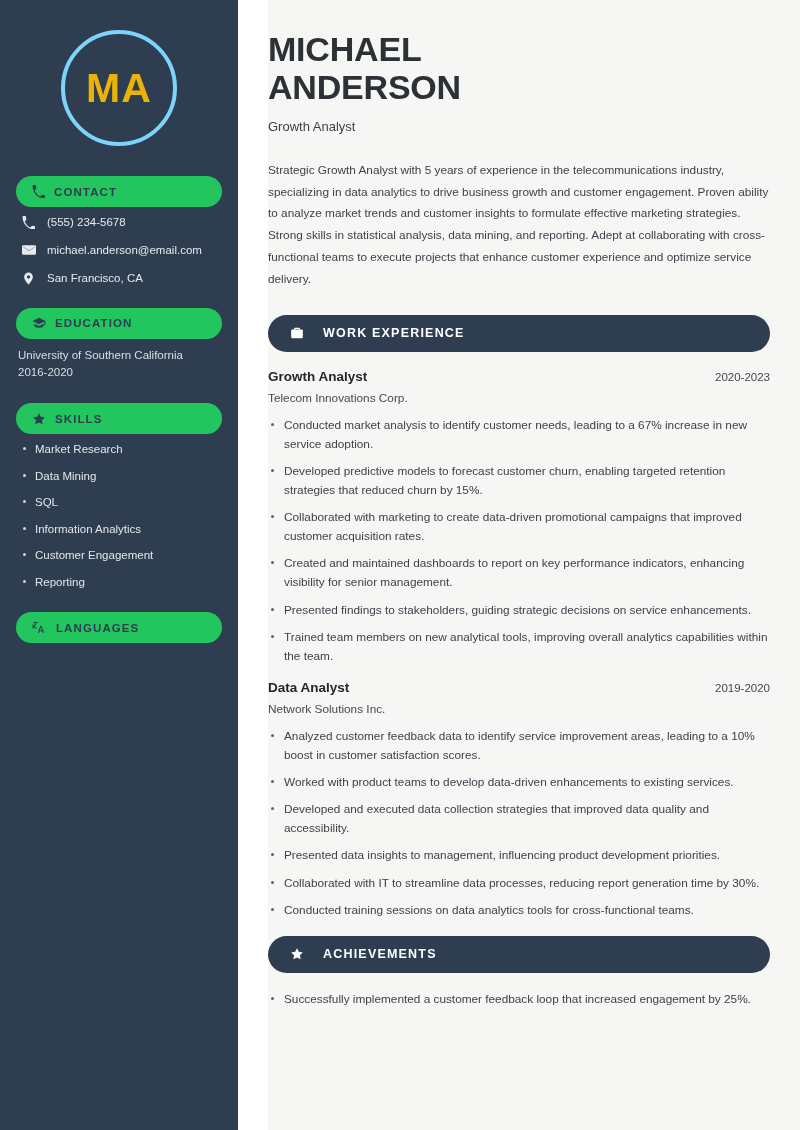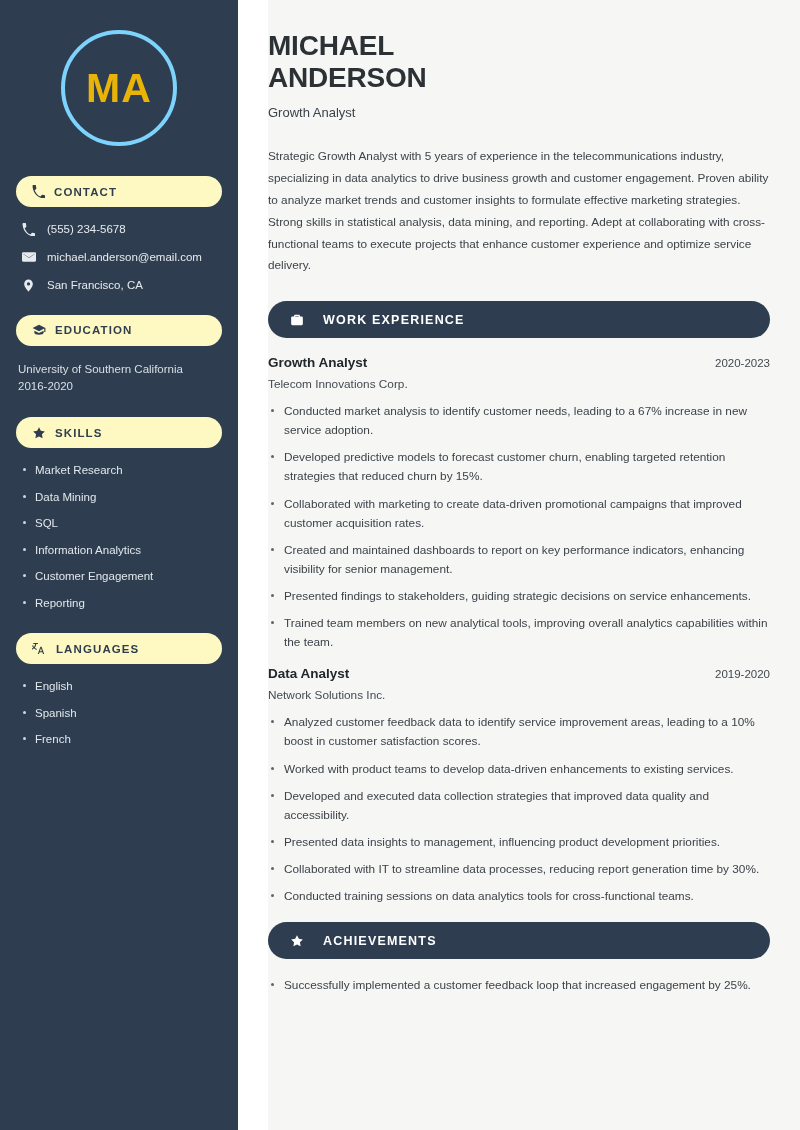--- a/index.html
+++ b/index.html
@@ -48,28 +48,28 @@
     display: flex;
     align-items: center;
     justify-content: center;
     font-size: 41px;
     font-weight: 700;
     letter-spacing: 1px;
     color: #eab308;
   }
 
   .pill {
-    background: #fef9c3;
+    background: #22c55e;
     border-radius: 20px;
     height: 31px;
     display: flex;
     align-items: center;
     gap: 9px;
     padding: 0 16px;
-    margin-bottom: 15px;
+    margin-bottom: 8px;
   }
   .pill-label {
     font-size: 11.5px;
     font-weight: 700;
     letter-spacing: 1.1px;
     color: #2e3e50;
     text-transform: uppercase;
   }
   .pill .icn { display: flex; align-items: center; }
   .pill .icn svg { display: block; }
@@ -140,21 +140,21 @@
   }
 
   .main {
     flex: 1;
     background: #f6f6f5;
     padding: 30px 30px 0 0;
     overflow: hidden;
   }
 
   .name {
-    font-size: 28px;
+    font-size: 34px;
     font-weight: 700;
     line-height: 1.13;
     color: #2c3136;
     letter-spacing: -0.2px;
     text-transform: uppercase;
   }
   .job-title-top {
     font-size: 13px;
     color: #3b4249;
     margin-top: 12px;
@@ -315,25 +315,20 @@
 
     <div class="side-block">
       <div class="pill">
         <span class="icn">
           <svg width="15" height="15" viewBox="0 0 24 24" fill="#2e3e50">
             <path d="M2 3h7.5v1.7H6.8c-.2 2.4-1 4.4-2.2 5.9 .9.9 2 1.6 3.2 2.1l-.7 1.6c-1.5-.6-2.8-1.5-3.9-2.6-1 1-2.2 1.8-3.6 2.4l-.7-1.6c1.2-.5 2.3-1.2 3.1-2 -.8-1-1.4-2.2-1.8-3.5l1.6-.4c.3 1 .8 2 1.4 2.8 .9-1.2 1.5-2.8 1.7-4.7H2V3zm11.4 6.2h1.9l4.2 11.6h-1.9l-1-2.9h-4.5l-1 2.9h-1.9l4.2-11.6zm.9 2.4l-1.6 4.7h3.2l-1.6-4.7z"></path>
           </svg>
         </span>
         <span class="pill-label">LANGUAGES</span>
       </div>
-      <ul class="side-list">
-        <li>English</li>
-        <li>Spanish</li>
-        <li>French</li>
-      </ul>
     </div>
 
   </aside>
 
   <div class="gap-col"></div>
 
   <main class="main">
 
     <h1 class="name">
       <span>MICHAEL</span><br>

